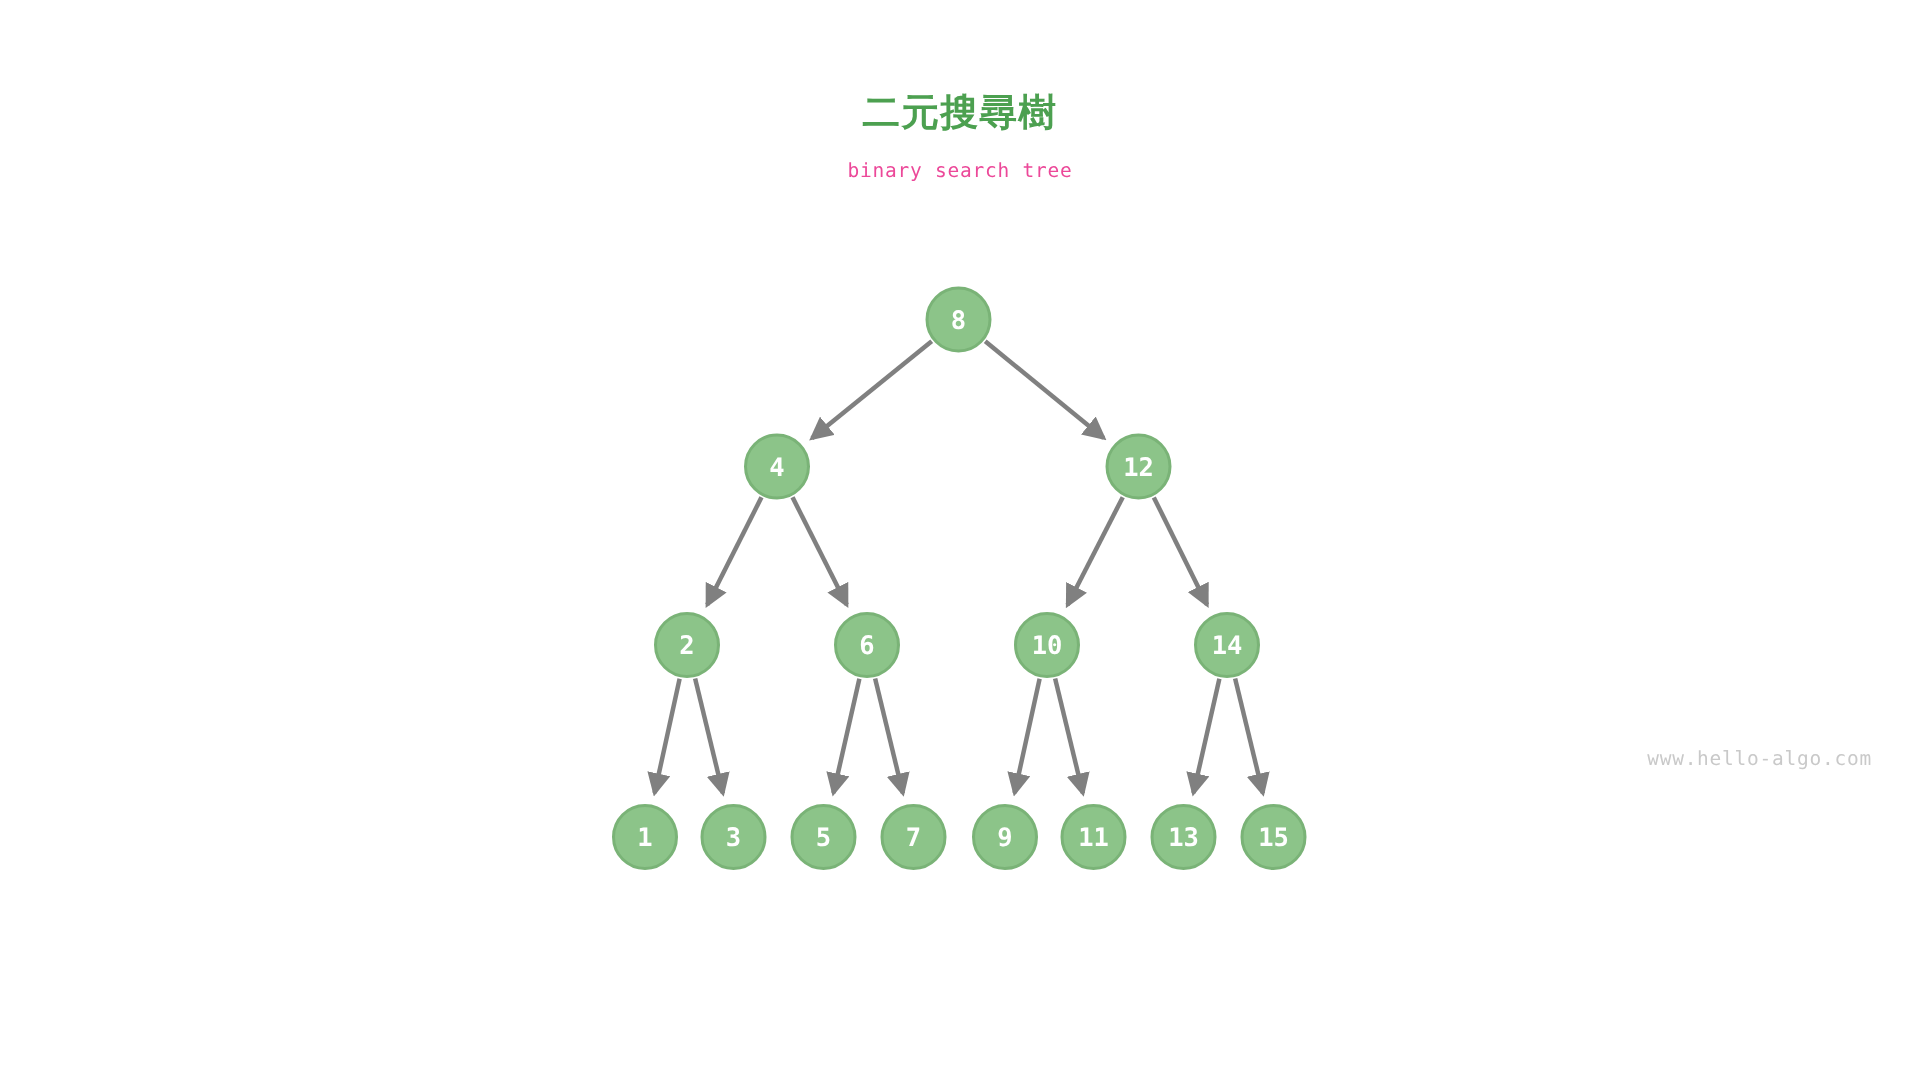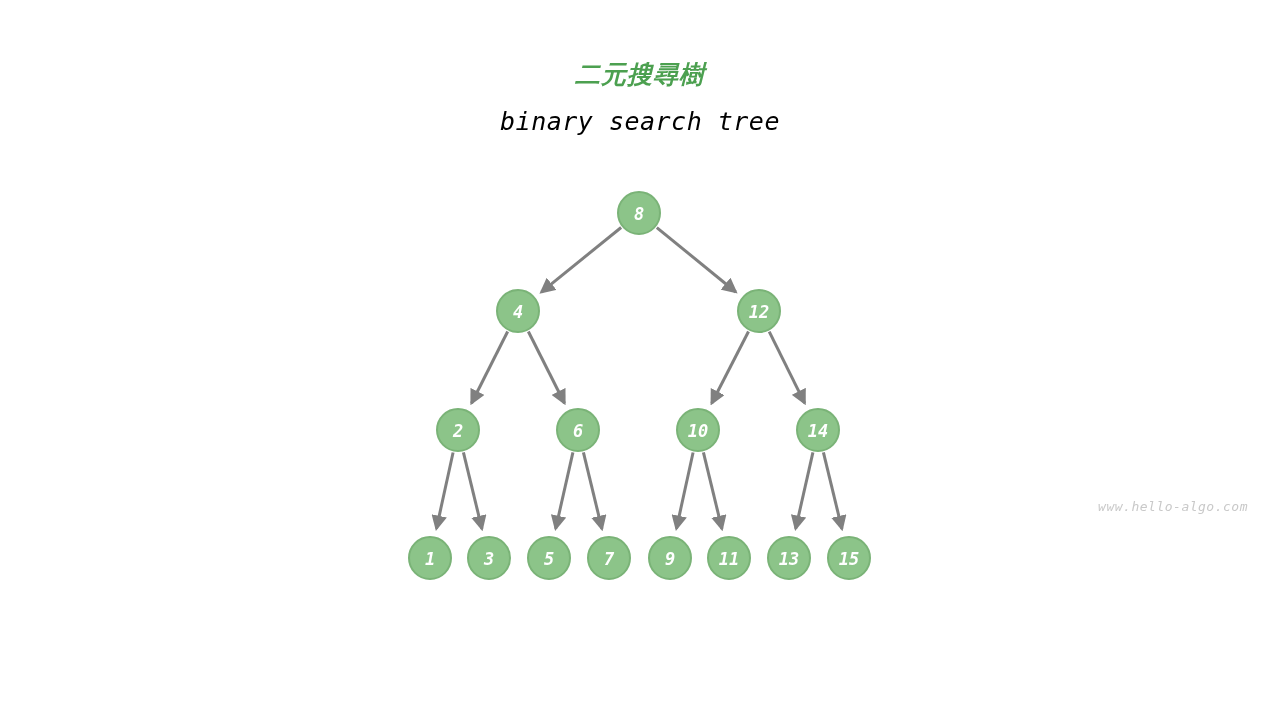--- a/index.html
+++ b/index.html
@@ -11,44 +11,43 @@
     height: 720px;
     background: #ffffff;
     font-family: "Liberation Sans", sans-serif;
     overflow: hidden;
     position: relative;
   }
   #canvas {
     position: relative;
     width: 1280px;
     height: 532px;
-    font-style: italic;
   }
   .title {
     position: absolute;
     left: 0;
     top: 58px;
     width: 1280px;
     text-align: center;
     font-family: "DejaVu Sans", "Liberation Sans", sans-serif;
     font-size: 25px;
     font-weight: bold;
     color: #4ca050;
     letter-spacing: 1px;
   }
   .subtitle {
     position: absolute;
     left: 0;
     top: 107px;
     width: 1280px;
     text-align: center;
     font-family: "DejaVu Sans Mono", "Liberation Mono", monospace;
-    font-size: 25px;
+    font-size: 13px;
     font-weight: normal;
-    color: #000000;
+    color: #ec4899;
     letter-spacing: 0.5px;
   }
   .watermark {
     position: absolute;
     right: 32px;
     bottom: 18px;
     font-family: "DejaVu Sans Mono", "Liberation Mono", monospace;
     font-size: 13px;
     color: #c9c9c9;
     letter-spacing: 0.5px;

